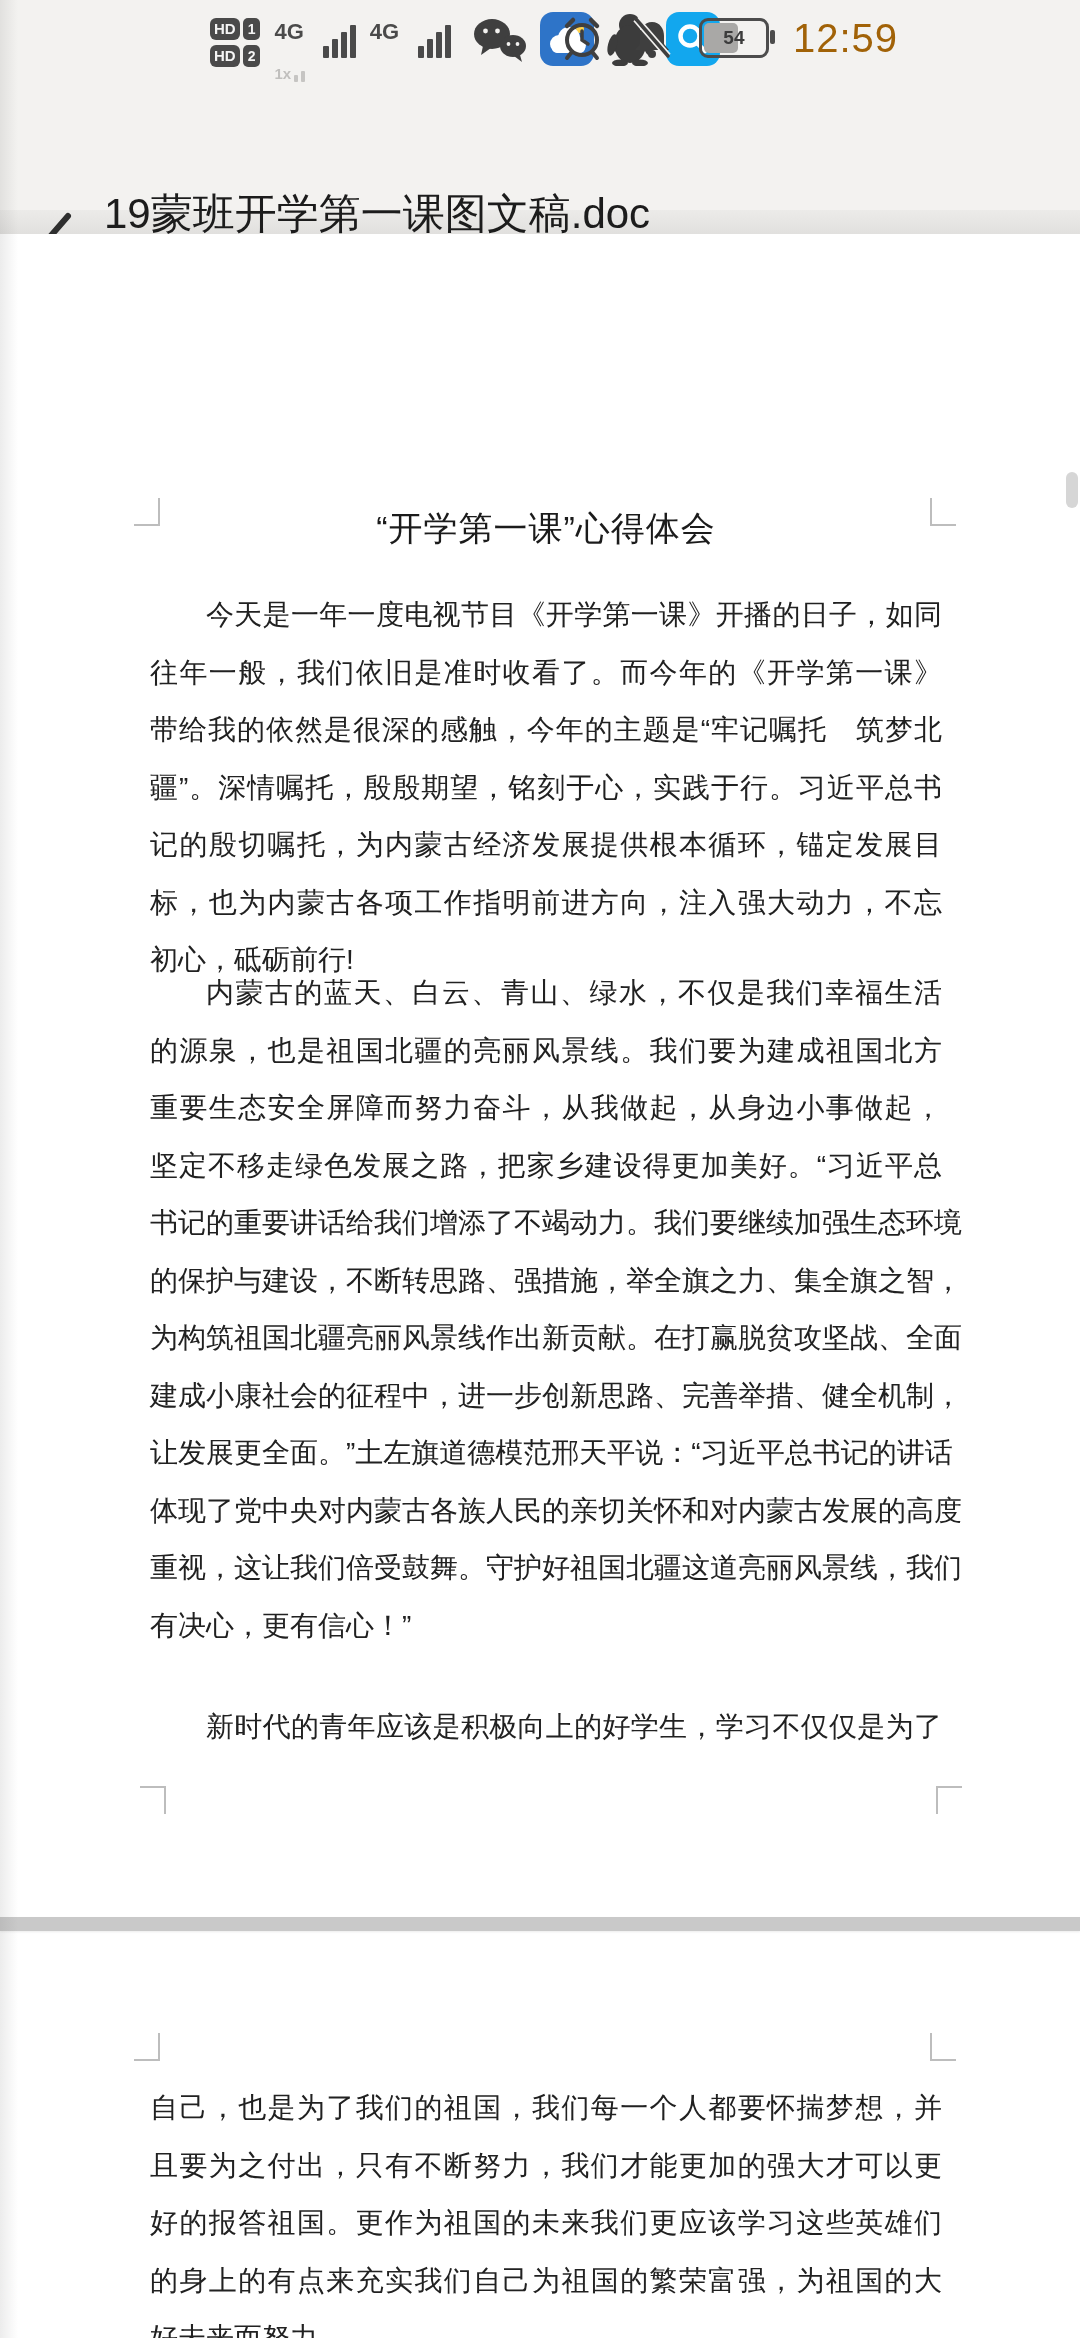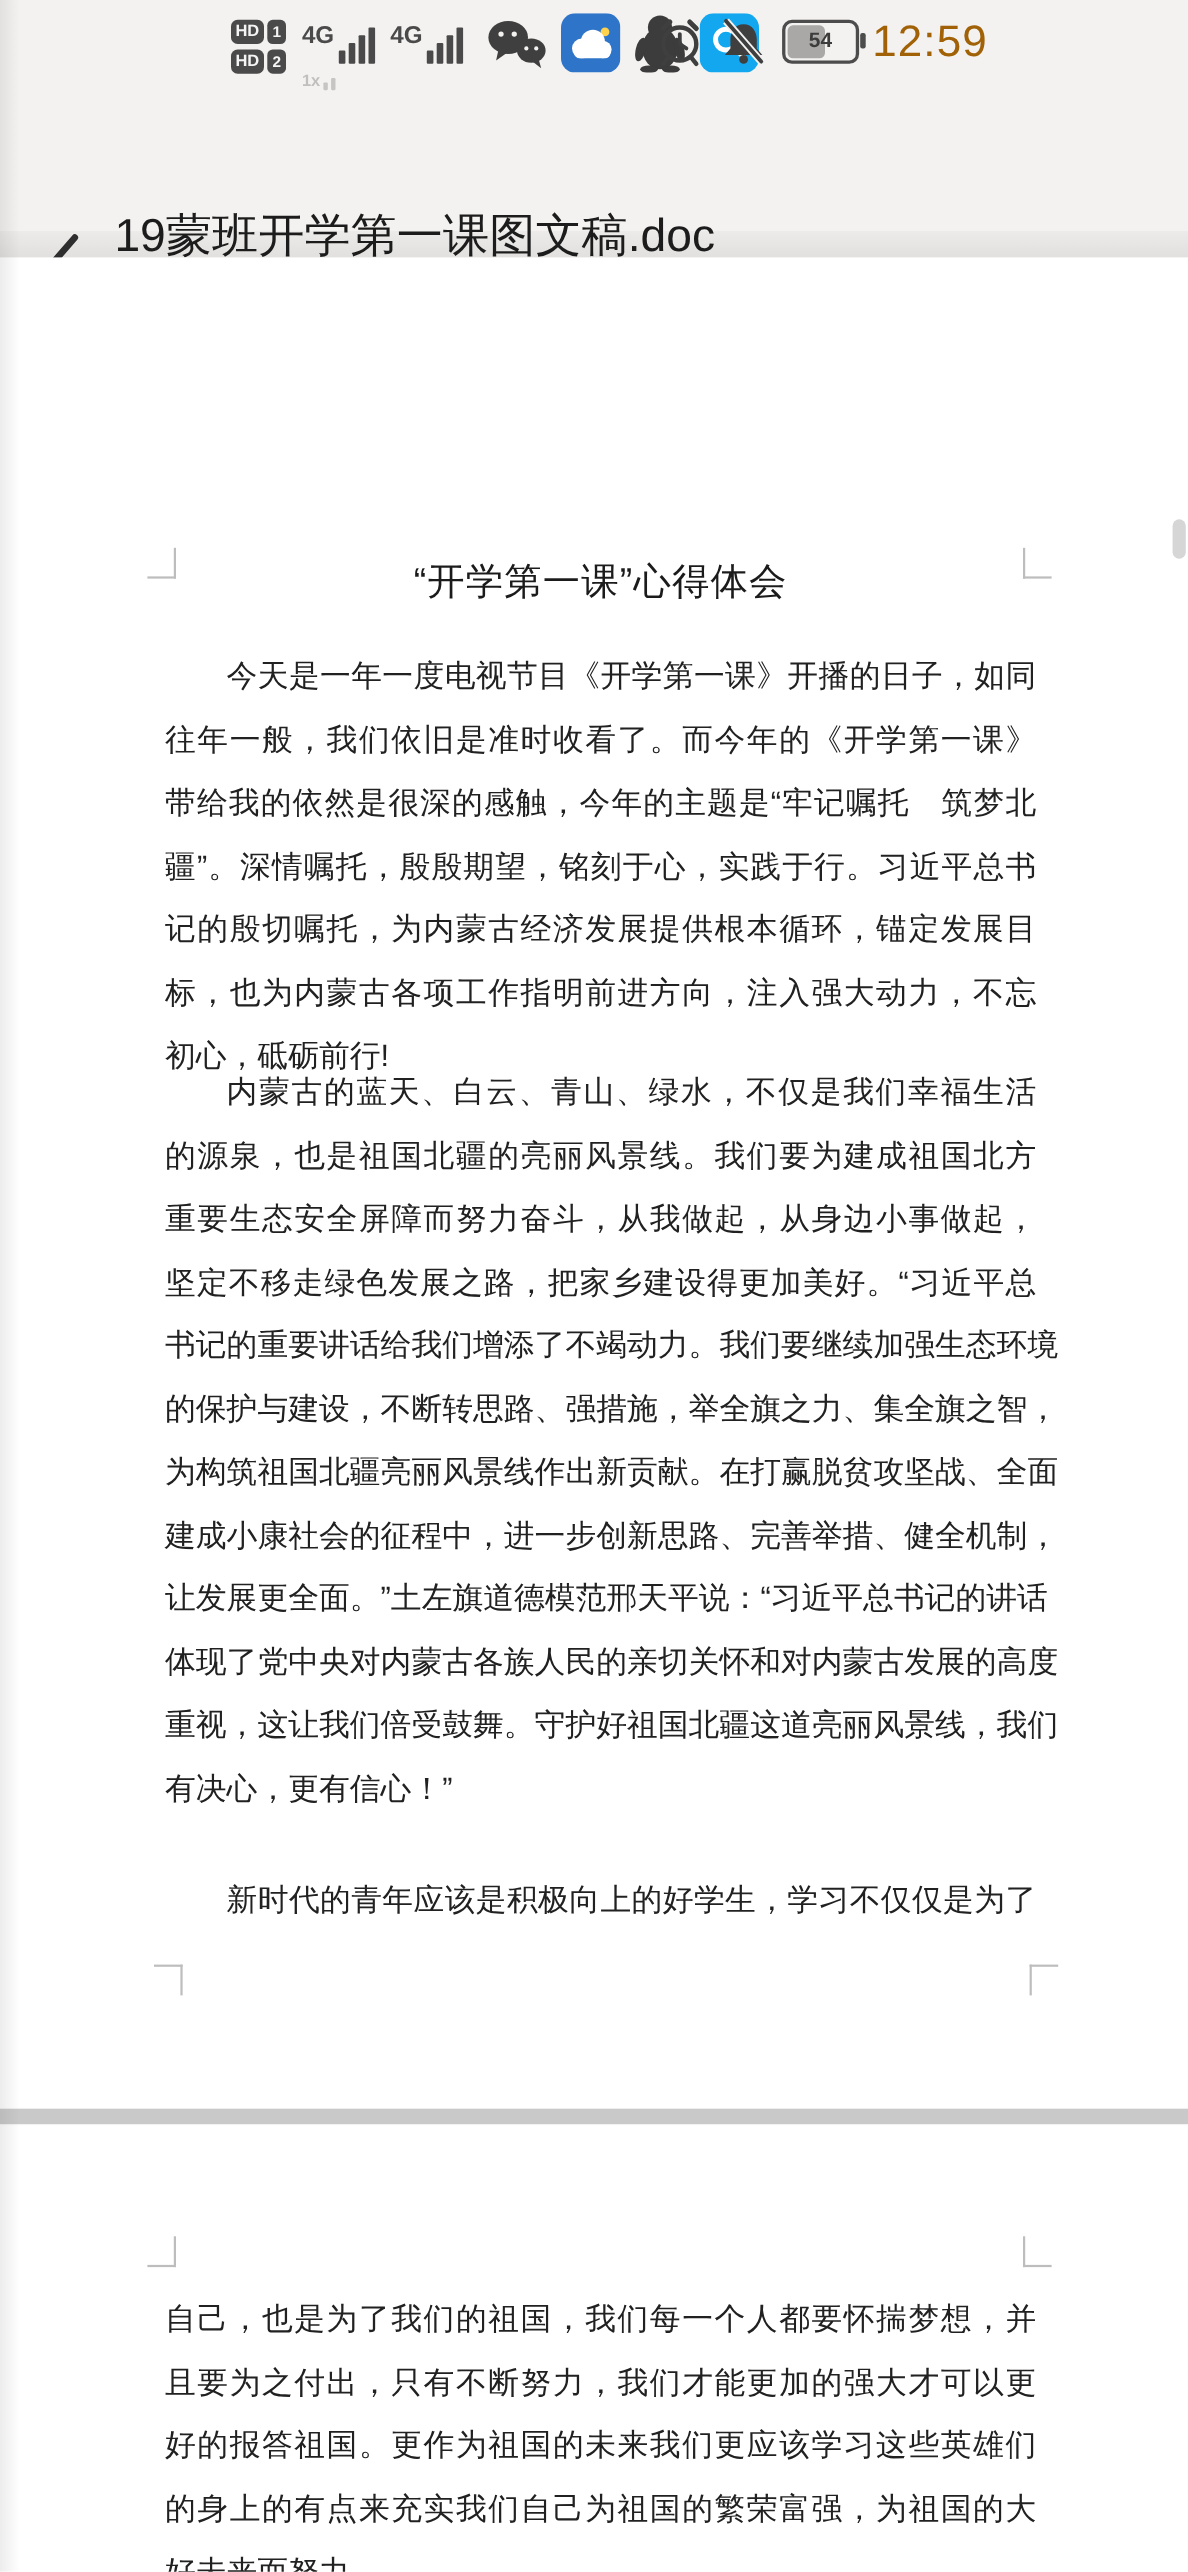--- a/index.html
+++ b/index.html
@@ -11,30 +11,30 @@
   .header-strip{position:absolute;left:0;top:210px;width:1080px;height:24px;
        background:linear-gradient(#ecebe9,#e1e0de);border-bottom:1px solid #d6d5d3;}
   .statusbar{position:absolute;left:0;top:0;width:912px;height:80px;}
   .sb-left{position:absolute;left:210px;top:10px;display:flex;align-items:center;gap:14px;}
   .hd-stack{display:flex;flex-direction:column;gap:5px;margin-top:8px;}
   .hd-row{display:flex;gap:3px;align-items:center;}
   .hd-badge{background:#4a4a4a;color:#f4f4f4;font-weight:bold;font-size:15px;
        border-radius:6px;padding:2px 4px;line-height:18px;}
   .hd-num{background:#4a4a4a;color:#f4f4f4;font-weight:bold;font-size:14px;
        border-radius:5px;padding:2px 5px;line-height:18px;}
-  .siggroup{display:flex;align-items:flex-end;gap:4px;margin-top:6px;position:relative;}
+  .siggroup{display:flex;align-items:flex-end;gap:19px;margin-top:6px;position:relative;}
   .siggroup .glabel{font-size:22px;font-weight:bold;color:#4a4a4a;line-height:20px;
        position:relative;top:-16px;}
   .bars{display:flex;align-items:flex-end;gap:3px;}
   .bars i{display:block;width:6px;background:#4a4a4a;border-radius:1px;}
   .sub-net{position:absolute;left:0;top:40px;display:flex;align-items:flex-end;gap:3px;}
   .sub-net span{font-size:15px;color:#c0bfbd;font-weight:bold;}
   .sub-net i{display:block;width:4px;background:#c6c5c3;border-radius:1px;}
   .appicons{display:flex;align-items:center;gap:13px;margin-left:6px;}
-  .sb-right{position:absolute;right:14px;top:14px;display:flex;align-items:center;gap:12px;}
+  .sb-right{position:absolute;right:14px;top:14px;display:flex;align-items:center;gap:24px;}
   .battery{position:relative;width:64px;height:34px;border:3px solid #4c4c4c;border-radius:9px;
        display:flex;align-items:center;}
   .battery .fill{position:absolute;left:2px;top:2px;bottom:2px;width:34px;background:#a9a8a6;border-radius:5px;}
   .battery .pct{position:relative;width:100%;text-align:center;font-size:19px;font-weight:bold;color:#3c3c3c;}
   .battery .nub{position:absolute;right:-9px;top:9px;width:5px;height:14px;background:#4c4c4c;border-radius:2px;}
   .clock-text{font-size:40px;color:#a16207;letter-spacing:1px;}
   
   .appheader{position:absolute;left:0;top:80px;width:1080px;height:130px;}
   .backbtn{position:absolute;left:30px;top:128px;width:52px;height:76px;}
   .htitle{position:absolute;left:104px;top:106px;width:800px;font-size:42px;color:#1c1c1c;

